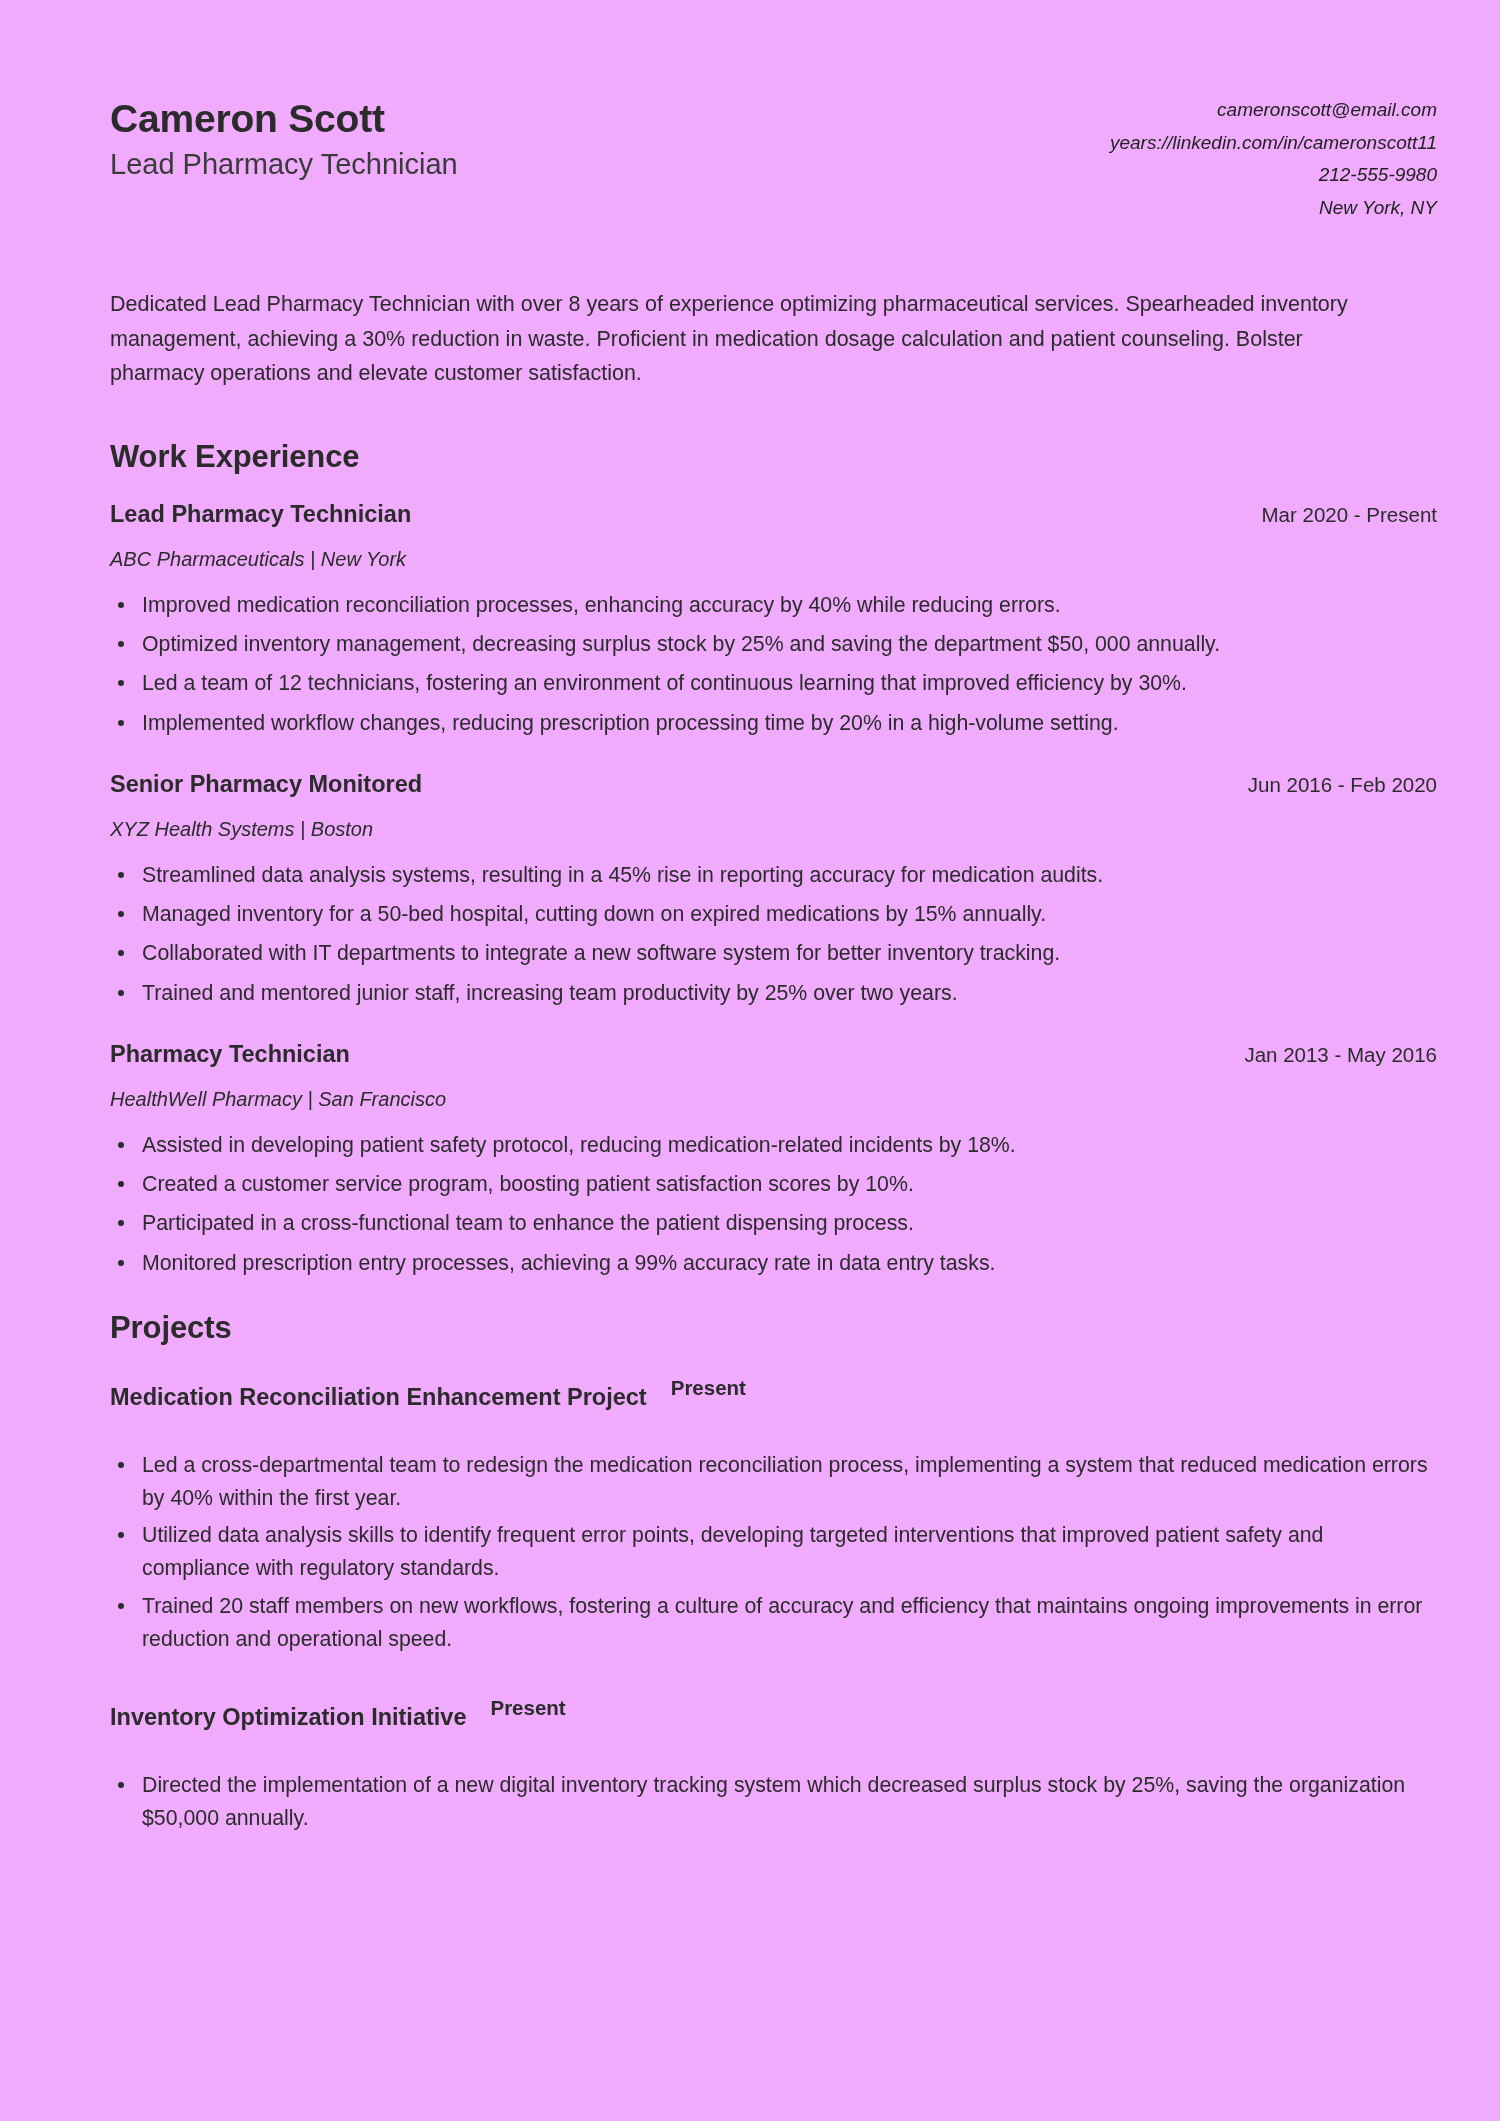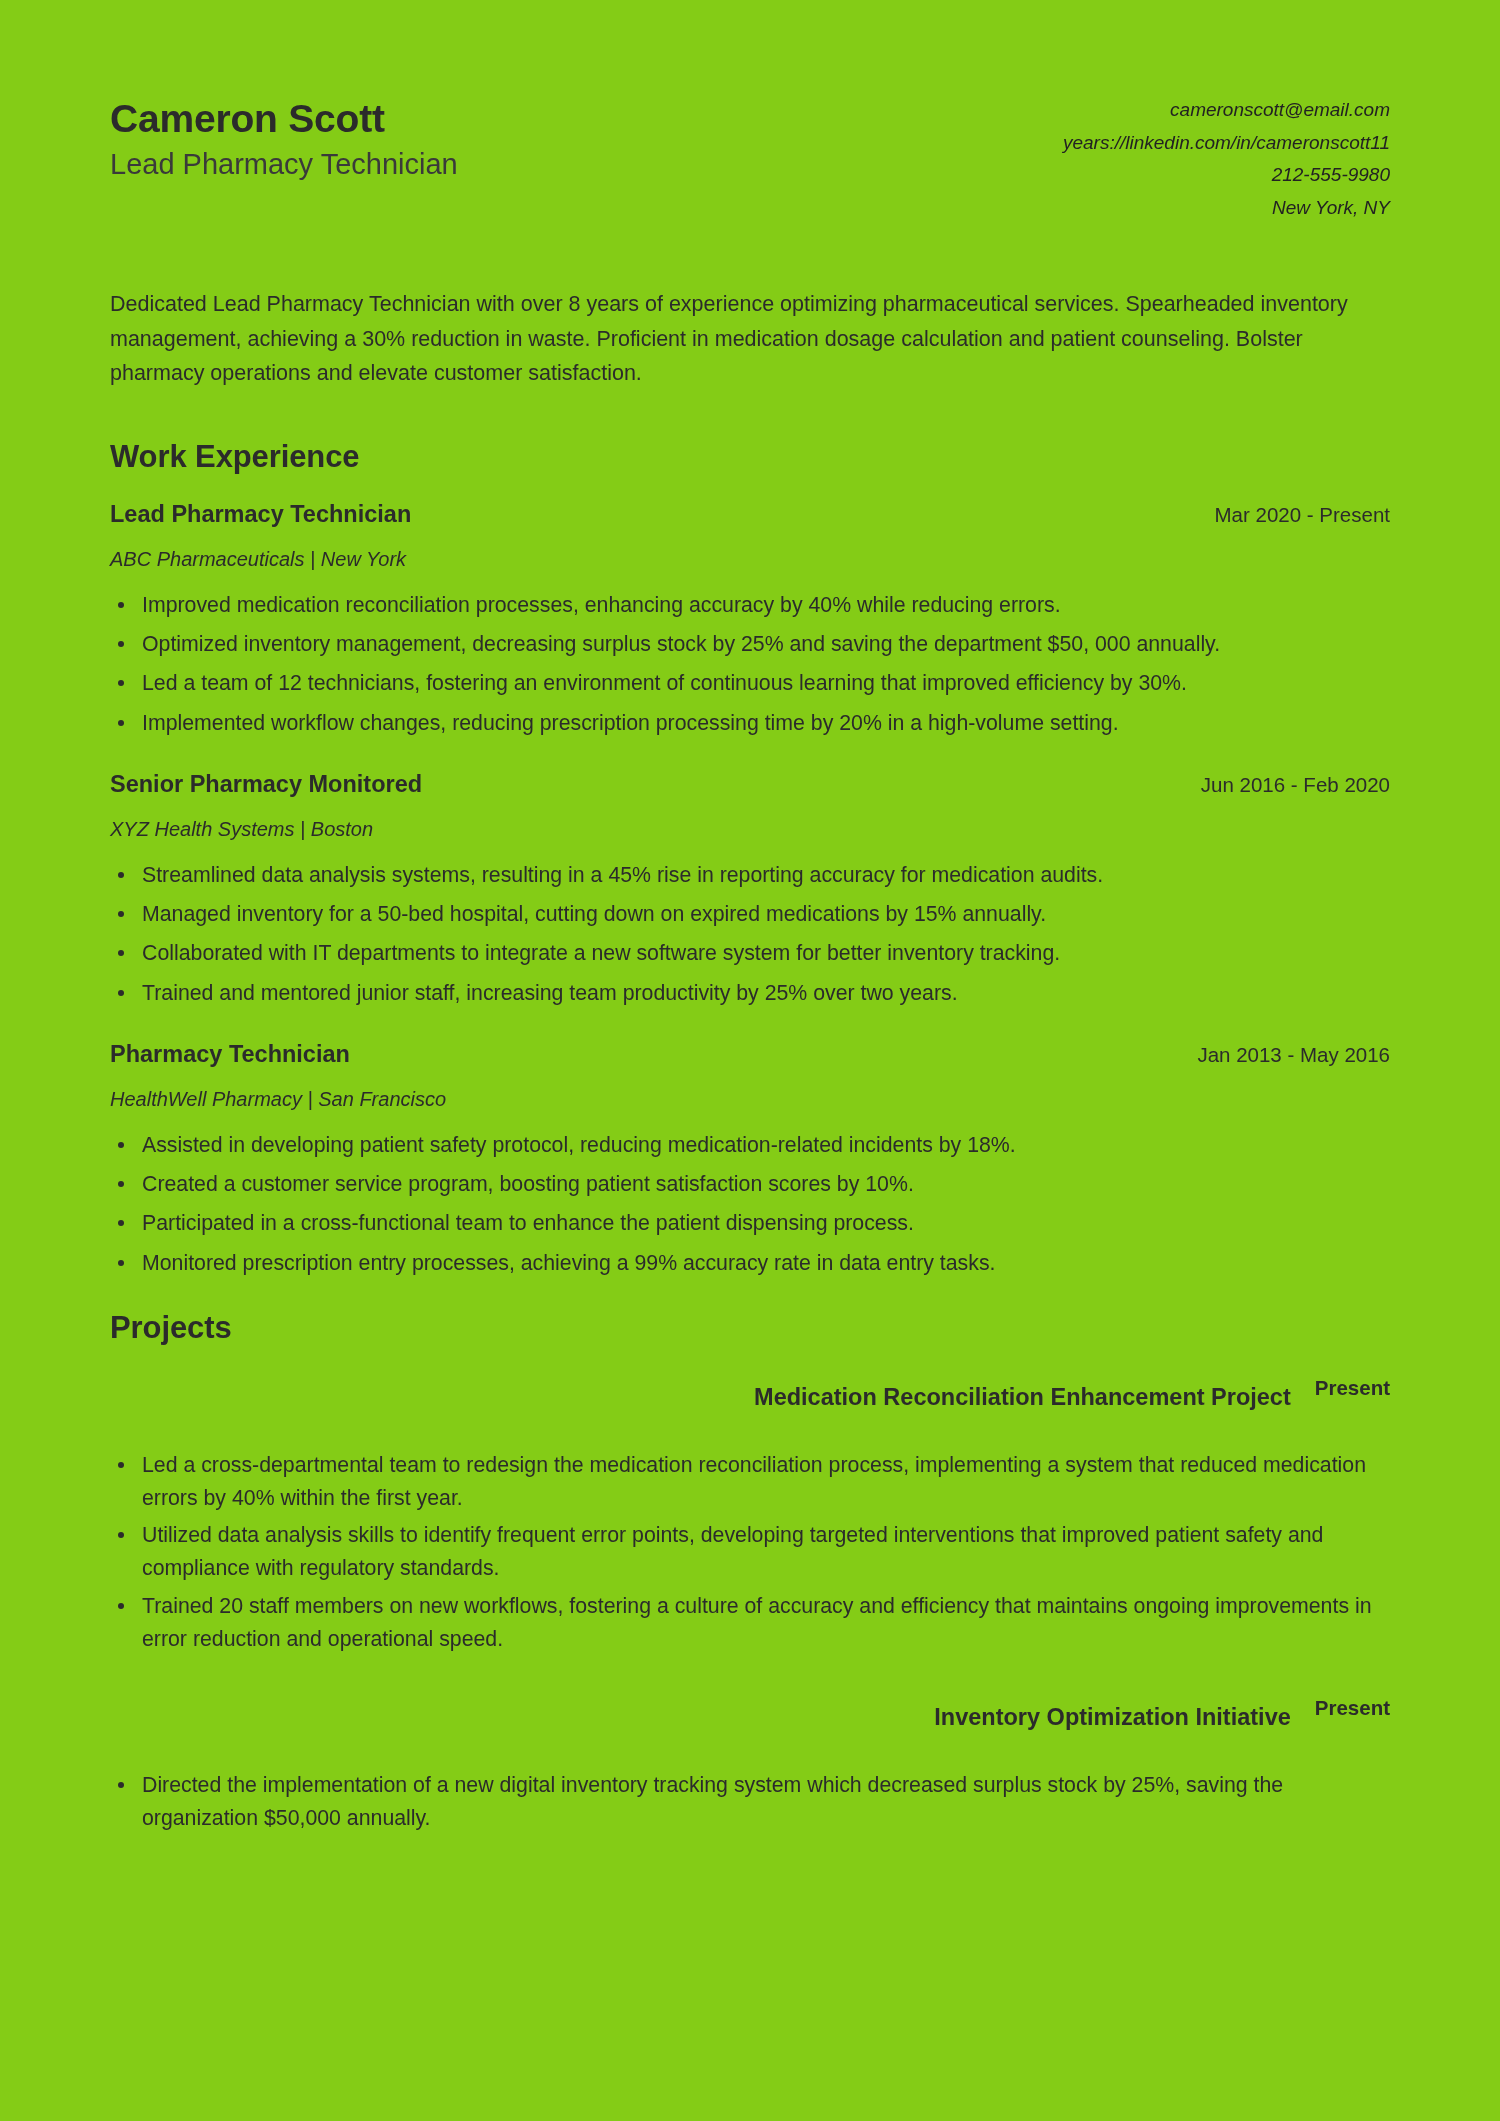--- a/index.html
+++ b/index.html
@@ -10,23 +10,23 @@
   }
   body {
     font-family: "Liberation Sans", sans-serif;
     color: #2b2b2b;
     -webkit-font-smoothing: antialiased;
   }
   .page {
     position: relative;
     width: 1500px;
     height: 2121px;
-    background: #84cc16;
+    background: #f0abfc;
     box-sizing: border-box;
-    padding: 88px 110px 0 110px;
+    padding: 88px 63px 0 110px;
     overflow: hidden;
   }
 
   
   .header {
     display: flex;
     align-items: flex-start;
     justify-content: space-between;
     width: 100%;
   }
@@ -138,21 +138,21 @@
     background: #2b2b2b;
   }
   ul.bullets.wide li { margin-bottom: 5px; }
 
   
   .project-entry { margin-bottom: 6px; }
   .project-entry + .project-entry { margin-top: 40px; }
   .project-head {
     display: flex;
     align-items: flex-start;
-    justify-content: flex-end;
+    justify-content: flex-start;
     width: 100%;
   }
   .project-name {
     font-size: 23.5px;
     font-weight: bold;
     color: #2b2b2b;
     line-height: 1.3;
     padding-top: 6px;
   }
   .project-date {

